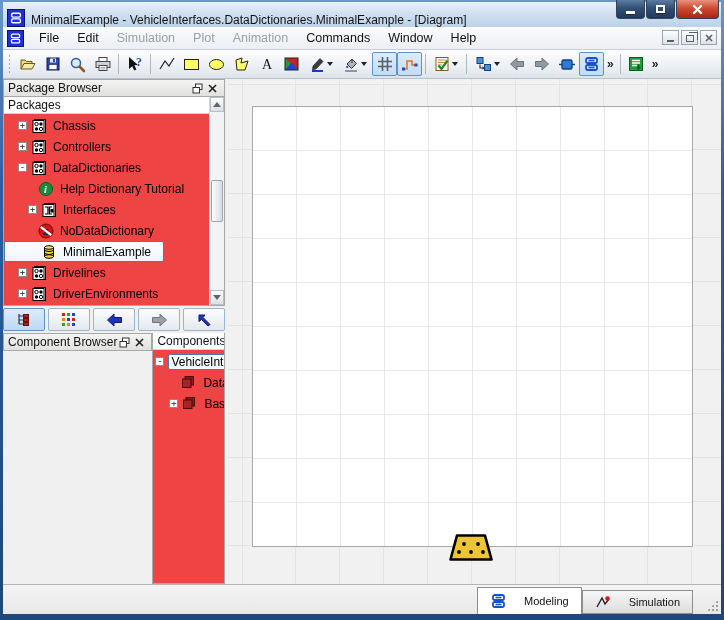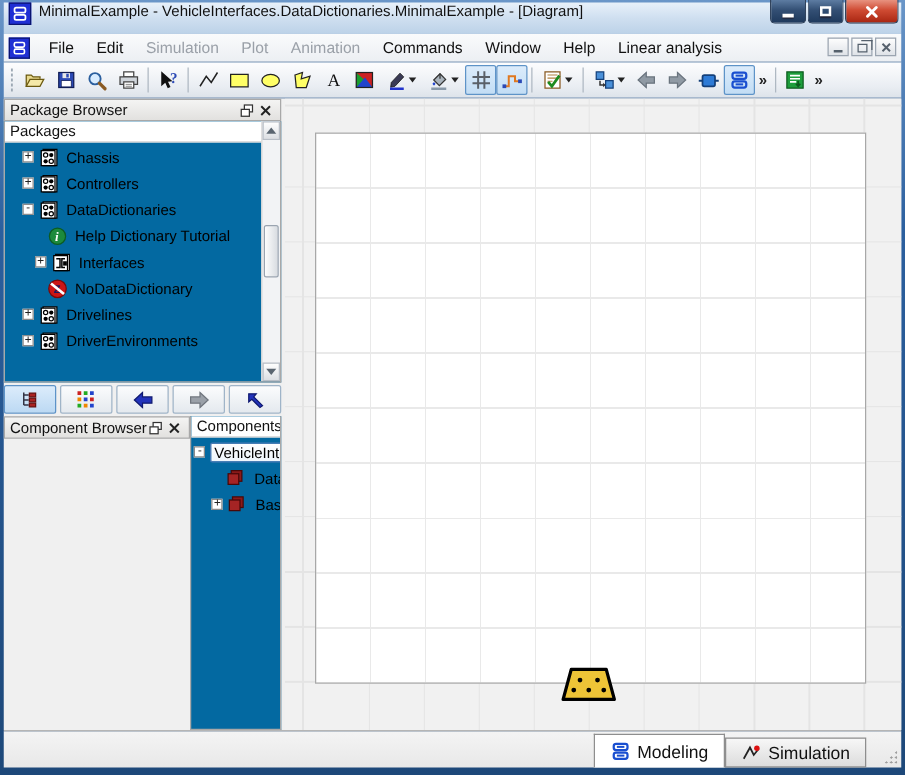--- a/index.html
+++ b/index.html
@@ -5,21 +5,21 @@
   * { box-sizing: border-box; margin: 0; padding: 0; }
   html,body { width:724px; height:620px; font-family:"Liberation Sans", sans-serif; }
   .window{
     width:724px; height:620px;
     background:linear-gradient(#6a96c8,#2b5f9e 30%,#1d4879);
     padding:2px 3px 6px 3px;
     display:flex; flex-direction:column;
   }
   
   .titlebar{
-    height:25px; display:flex; align-items:flex-start;
+    height:25px; display:flex; align-items:flex-end;
     background:linear-gradient(#e8f1fa,#cfdff0 50%,#bcd2e8);
     padding:0 2px 0 4px; position:relative;
   }
   .appicon{ width:18px; height:18px; background:#1f2fd4; border:1px solid #0a1470;
     display:flex; align-items:center; justify-content:center; margin-right:6px;}
   .title-text{ font-size:12px; color:#111; white-space:nowrap; overflow:hidden; }
   .winbtns{ position:absolute; right:2px; top:-2px; display:flex; }
   .winbtn{ width:29px; height:19px; border:1px solid #31435c; border-top:none;
     border-radius:0 0 4px 4px; display:flex; align-items:center; justify-content:center;
     background:linear-gradient(#5d7ca2,#334f74 45%,#1f3a5d); margin-left:1px;}
@@ -63,21 +63,21 @@
   
   .content{ flex:1; display:flex; background:#f0f0f0; min-height:0;}
   .dock{ width:222px; display:flex; flex-direction:column; margin-right:3px; min-height:0;}
   .panel-title{
     height:18px; background:linear-gradient(#f4f4f3,#e2e1df);
     border:1px solid #a8a8a8; display:flex; align-items:center; padding:0 4px;
     font-size:12px; color:#111;
   }
   .panel-title .spacer{ flex:1; }
   .ptbtn{ width:15px; height:14px; display:flex; align-items:center; justify-content:center; }
-  .panel-body{ background:#0369a1; border:1px solid #a8a8a8; border-top:none; position:relative; overflow:hidden;}
+  .panel-body{ background:#ef4444; border:1px solid #a8a8a8; border-top:none; position:relative; overflow:hidden;}
   .pkg-body{ height:209px; }
   .list-header{ height:17px; border-bottom:1px solid #d2d2d2; font-size:12px; color:#111;
     padding:1px 0 0 4px; background:#fff;}
   .tree{ padding-top:1px; }
   .trow{ height:21px; display:flex; align-items:center; font-size:12px; color:#000; white-space:nowrap;}
   .indent1{ padding-left:14px; } .indent2{ padding-left:34px; }
   .expbox{ width:9px; height:9px; border:1px solid #8c8c8c; background:#fff; font-size:9px;
     line-height:7px; text-align:center; color:#222; margin-right:4px; flex:none; font-family:"DejaVu Sans Mono",monospace;}
   .ticon{ width:16px; height:16px; margin-right:3px; flex:none; }
   .tlabel{ padding:1px 3px; }
@@ -114,22 +114,22 @@
       repeating-linear-gradient(to bottom, transparent 0 43px, #e9e9e9 43px 44px),
       #fff;}
   .bus{ position:absolute; left:220px; top:454px; width:46px; height:30px;}
   .bus-label{ position:absolute; left:193px; top:512px; width:100px; text-align:center;
     font-size:11.5px; color:#000;}
   
   .statusbar{ height:30px; background:linear-gradient(#f4f4f4,#e8e8e8);
     border-top:1px solid #b5b5b5; display:flex; align-items:center; justify-content:flex-end;
     padding:0 14px 0 0; position:relative;}
   .tabs{ display:flex; align-items:flex-end; height:100%; padding-top:3px; margin-right:14px;}
-  .tab{ height:24px; display:flex; align-items:center; gap:5px; padding:0 12px;
-    border:1px solid #8e8e8e; font-size:14px; color:#111;
+  .tab{ height:24px; display:flex; align-items:center; gap:17px; padding:0 12px;
+    border:1px solid #8e8e8e; font-size:11px; color:#111;
     background:linear-gradient(#f7f7f7,#dcdcdc); margin-top:3px;text-align:right;}
   .tab.active{ background:#fff; height:27px; margin-top:0; border-bottom:none; }
   .grip{ position:absolute; right:3px; bottom:3px; width:11px; height:11px;
     background-image:radial-gradient(circle,#9d9d9d 30%,transparent 36%);
     background-size:4px 4px; clip-path:polygon(100% 0,100% 100%,0 100%);}
 </style>
 </head>
 <body>
 
 <div class="window">
@@ -172,21 +172,20 @@
         </svg>
     </div>
     <div class="menu-item">File</div>
     <div class="menu-item">Edit</div>
     <div class="menu-item disabled">Simulation</div>
     <div class="menu-item disabled">Plot</div>
     <div class="menu-item disabled">Animation</div>
     <div class="menu-item">Commands</div>
     <div class="menu-item">Window</div>
     <div class="menu-item">Help</div>
-    <div class="menu-item">Linear analysis</div>
     <div class="mdi-btns">
       <div class="mdi-btn">
           <div class="mdiglyph-min"></div>
         </div>
       <div class="mdi-btn">
           <div class="mdiglyph-restore"></div>
         </div>
       <div class="mdi-btn">
         <svg width="8" height="8" viewBox="0 0 8 8">
             <g stroke="#55606c" stroke-width="1.6">
@@ -434,20 +433,29 @@
                 </svg></span>
             <span class="tlabel">Interfaces</span>
           </div>
           <div class="trow indent2">
             <span class="ticon"><svg width="16" height="16" viewBox="0 0 16 16">
                   <circle cx="8" cy="8" r="7" fill="#cc1515" stroke="#7a0808"></circle>
                   <text x="5" y="11.5" font-size="9" font-weight="bold" fill="#1a1a5e" font-family="sans-serif">Z</text>
                   <path d="M2.8 3.8 L13.2 12.2" stroke="#fff" stroke-width="2.2"></path>
                 </svg></span>
             <span class="tlabel">NoDataDictionary</span>
+          </div>
+          <div class="trow indent2 selrow" style="width:160px;">
+            <span class="ticon" style="margin-left:2px;"><svg width="16" height="16" viewBox="0 0 16 16">
+                  <path d="M3.5 3.5 L12.5 3.5 L12.5 12.5 L3.5 12.5 Z" fill="#f2d23c" stroke="#000"></path>
+                  <ellipse cx="8" cy="3.5" rx="4.5" ry="1.8" fill="#f8e070" stroke="#000"></ellipse>
+                  <path d="M3.5 6.5 q4.5 2.4 9 0M3.5 9.5 q4.5 2.4 9 0" fill="none" stroke="#000"></path>
+                  <ellipse cx="8" cy="12.5" rx="4.5" ry="1.8" fill="#f2d23c" stroke="#000"></ellipse>
+                </svg></span>
+            <span class="tlabel">MinimalExample</span>
           </div>
           <div class="trow indent1">
             <span class="expbox">+</span>
             <span class="ticon"><svg width="16" height="16" viewBox="0 0 16 16">
                   <rect x="3.5" y="1.5" width="11" height="13" fill="#fff" stroke="#000"></rect>
                   <rect x="2" y="2.5" width="11" height="12" fill="#fff" stroke="#000"></rect>
                   <circle cx="5.5" cy="6" r="1.7" fill="none" stroke="#000"></circle>
                   <circle cx="10" cy="6" r="1.7" fill="#000"></circle>
                   <circle cx="5.5" cy="11" r="1.7" fill="#000"></circle>
                   <circle cx="10" cy="11" r="1.7" fill="none" stroke="#000"></circle>

